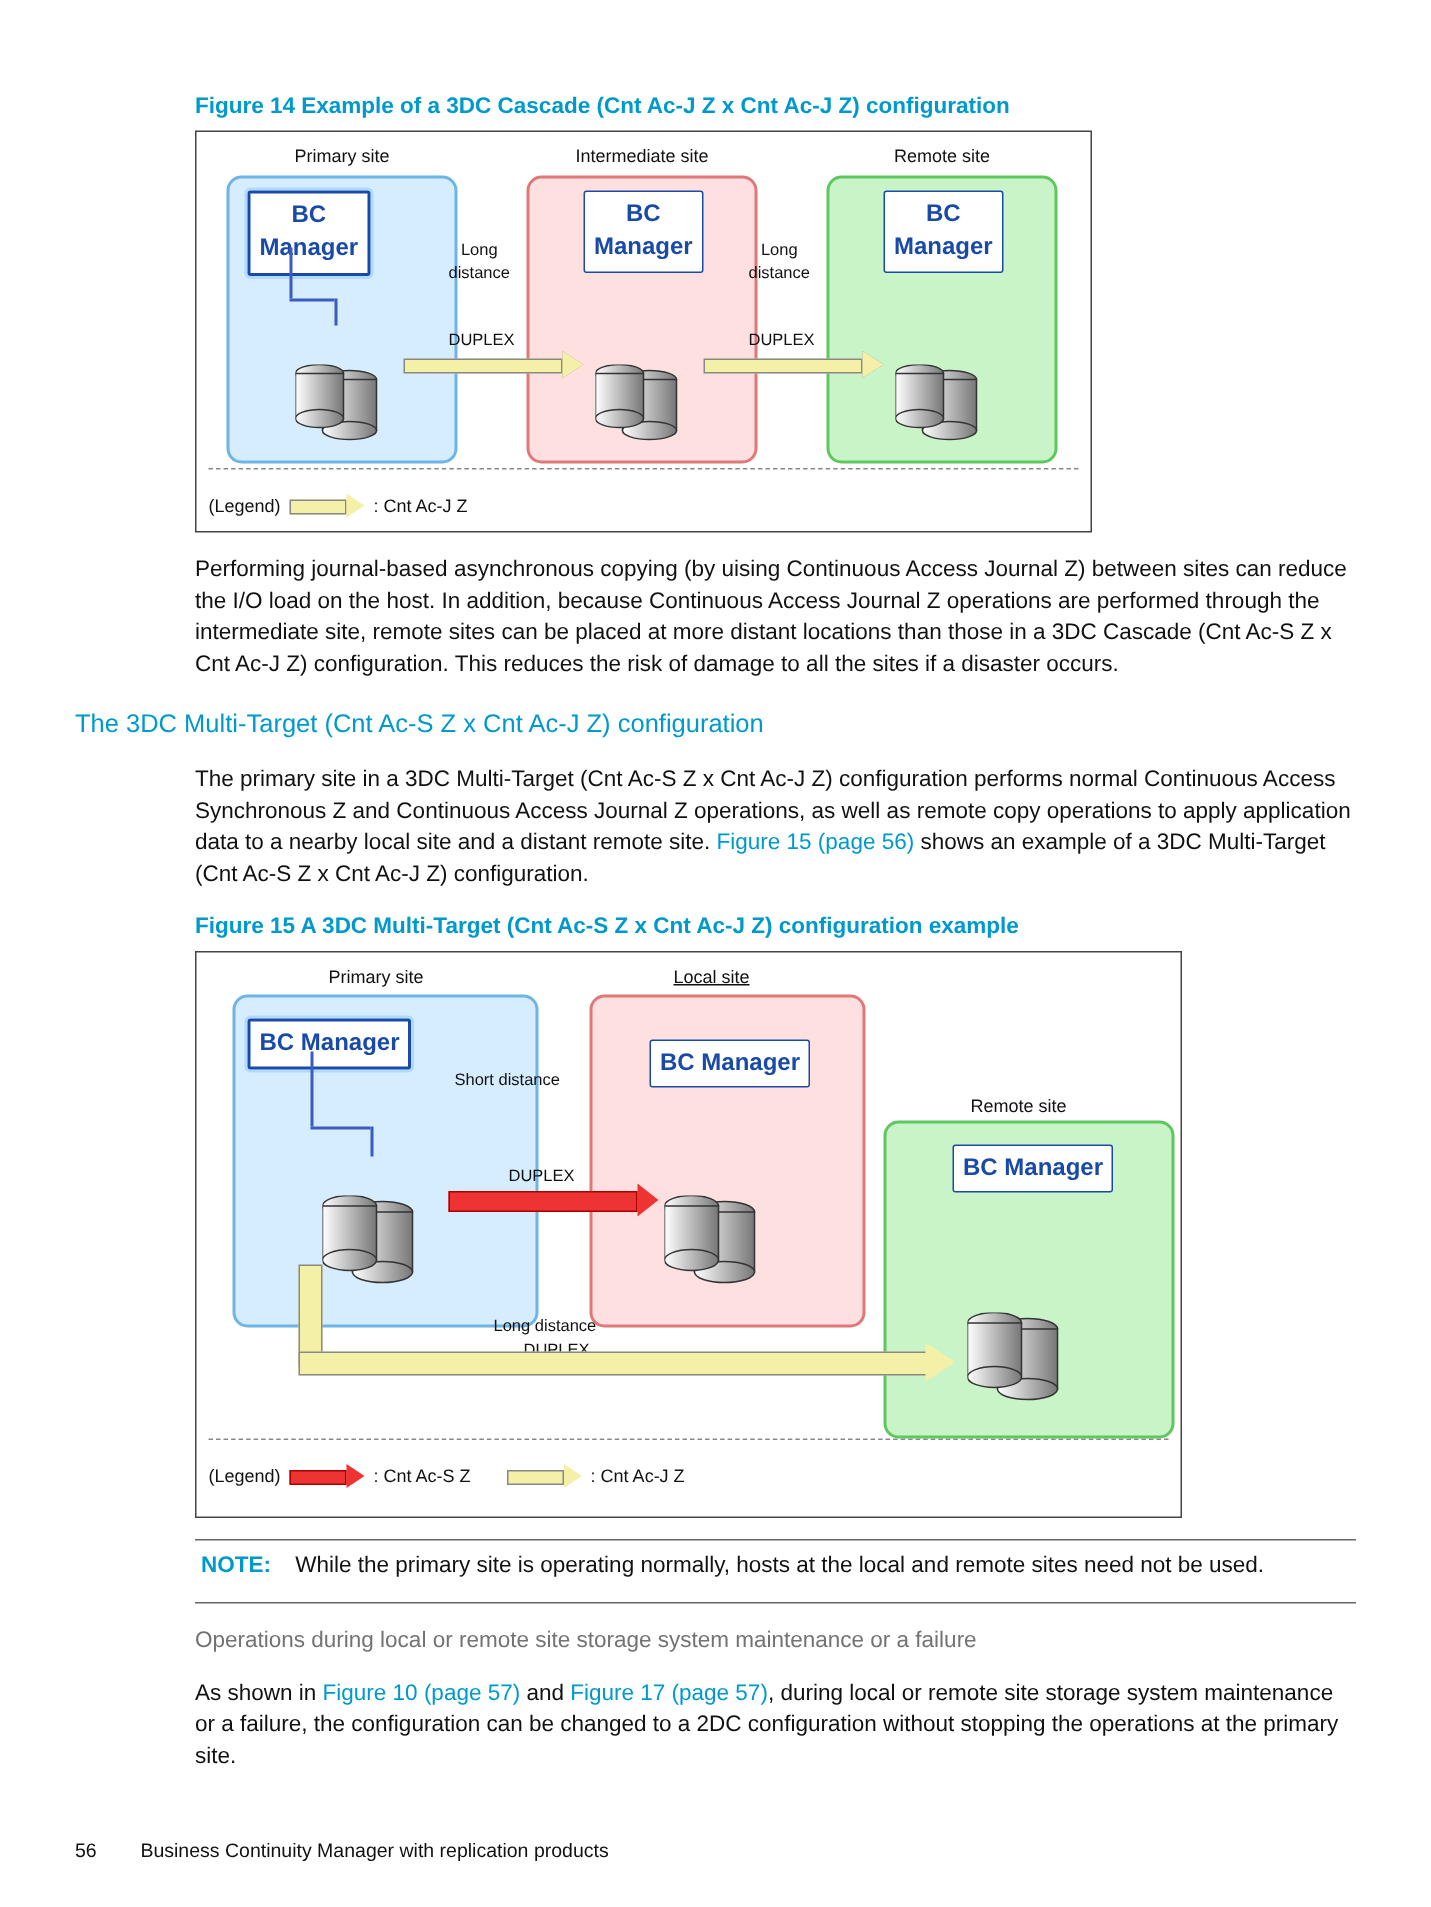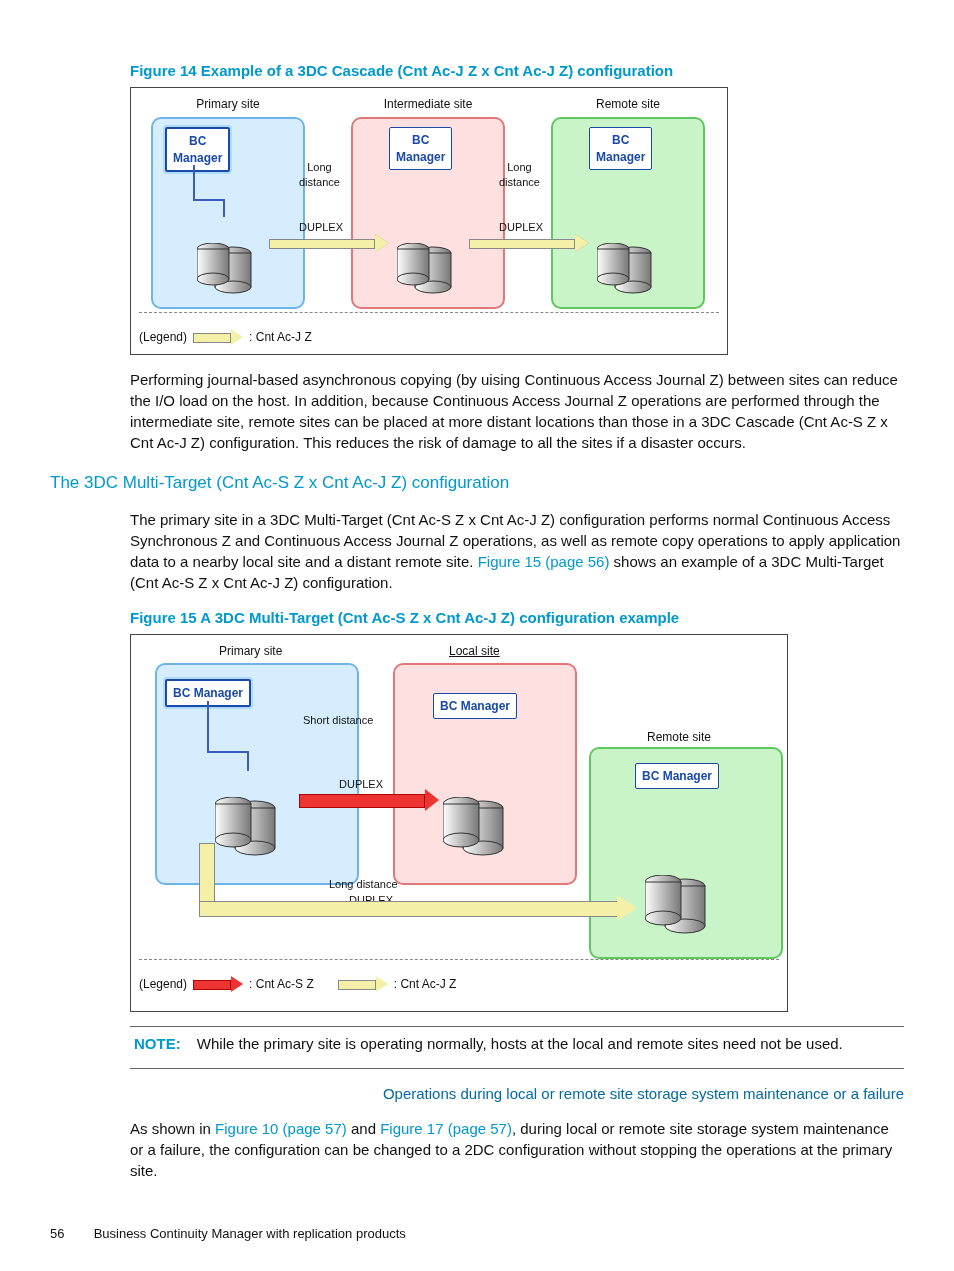--- a/index.html
+++ b/index.html
@@ -22,41 +22,40 @@
   .body-text {
     margin: 14px 0 14px 80px;
     font-size: 15px;
   }
   .section-heading {
     color: #0099cc;
     font-size: 17px;
     margin: 18px 0 8px 0;
   }
   .sub-heading {
-    color: #0369a1;
+    color: #737373;
     font-size: 15px;
-    margin: 14px 0 6px 38px;
-    text-align: right;
+    margin: 14px 0 6px 80px;
   }
   .link { color: #0099cc; }
   hr.note-rule { border: none; border-top: 1px solid #666; margin: 14px 0 6px 80px; }
   .note-block { margin-left: 84px; font-size: 15px; }
   .note-label { color: #0099cc; font-weight: bold; margin-right: 12px; }
   .footer { position: absolute; left: 50px; font-size: 13px; margin-top: 30px; }
   .footer .pn { display: inline-block; width: 40px; }
 
   
   .figure { margin-left: 80px; border: 1px solid #444; padding: 8px 8px 8px 8px; font-size: 12px; position: relative; background:#fff; }
   .site-row { display: flex; align-items: flex-start; gap: 0; position: relative; }
   .site-label { font-size: 12px; text-align: right; margin-bottom: 4px; }
   .site-box { border: 2px solid; border-radius: 10px; padding: 8px 10px 10px 10px; position: relative; }
   .site-primary { background: #d6ecff; border-color: #6fb4e6; }
   .site-inter   { background: #ffe0e0; border-color: #e07878; }
   .site-remote  { background: #c8f4c8; border-color: #5ec75e; }
-  .bc-box { background:#fff; border-radius:2px; font-size:12px; font-weight:bold; color:#1a4aa8; text-align:center; padding:4px 6px; display:inline-block; }
+  .bc-box { background:#fff; border-radius:2px; font-size:16px; font-weight:bold; color:#1a4aa8; text-align:center; padding:4px 6px; display:inline-block; }
   .bc-primary { border: 2px solid #1a4aa8; outline: 2px solid #64b4ff55; }
   .bc-normal { border: 1px solid #1a4aa8; }
   .arrow { position:absolute; height:14px; }
   .arrow .shaft { position:absolute; top:3px; height:8px; left:0; right:14px; }
   .arrow .head { position:absolute; right:0; top:-2px; width:0; height:0; border-left:14px solid; border-top:9px solid transparent; border-bottom:9px solid transparent; }
   .arrow.yellow .shaft { background:#f5f0a8; border:1px solid #888; }
   .arrow.yellow .head { border-left-color:#f5f0a8; filter: drop-shadow(0 0 0.5px #888); }
   .arrow.red .shaft { background:#e33; border:1px solid #a00; }
   .arrow.red .head { border-left-color:#e33; }
   .conn-line { position:absolute; background:#3b5bbf; }

